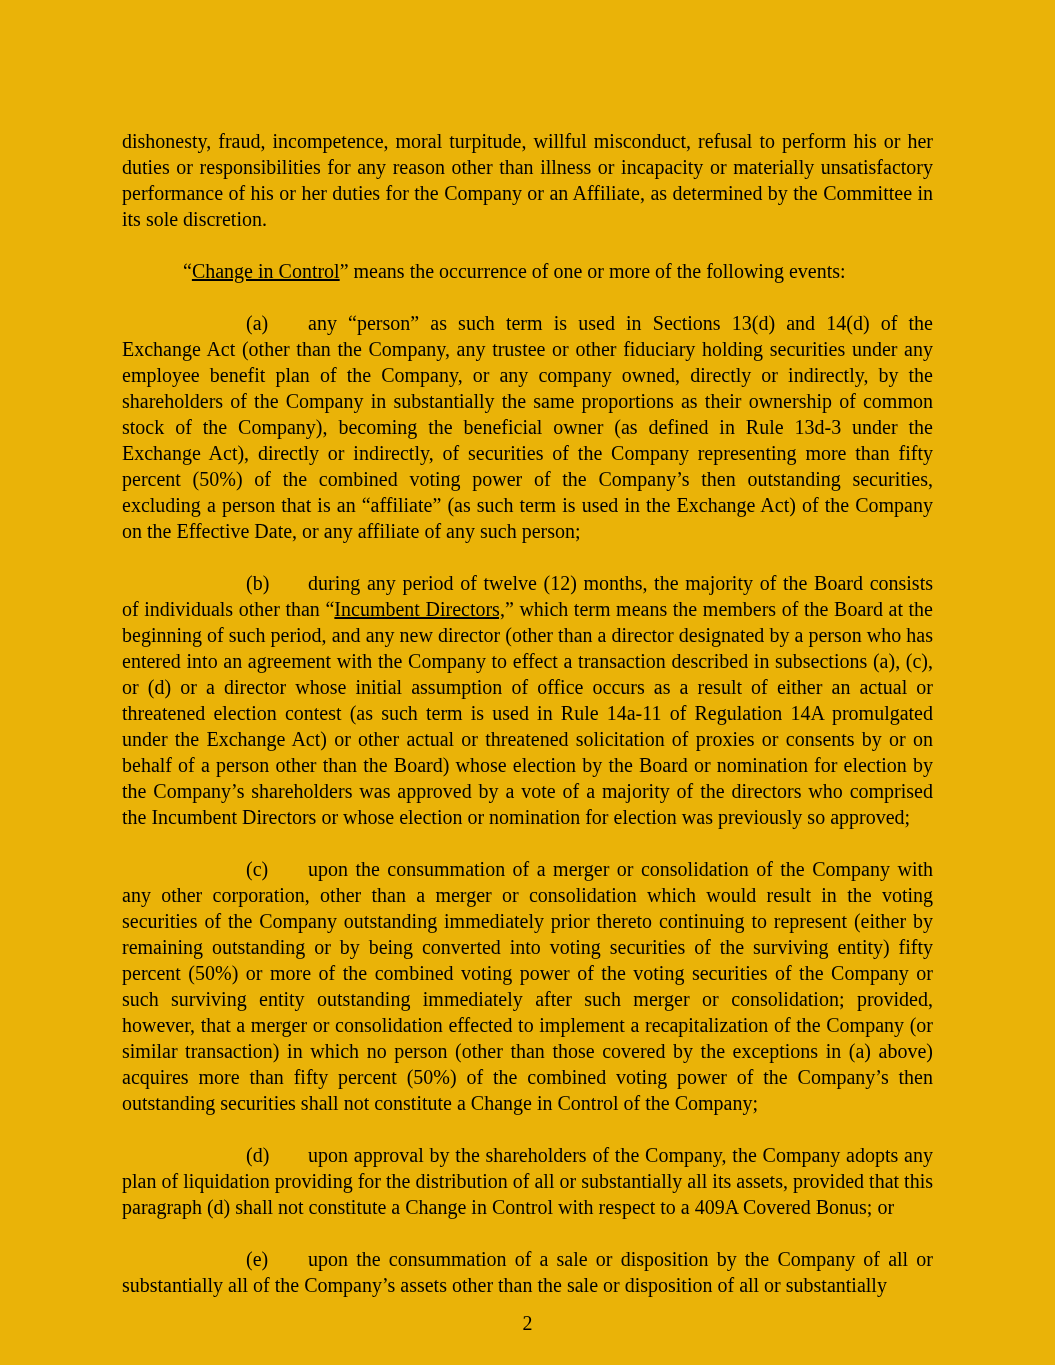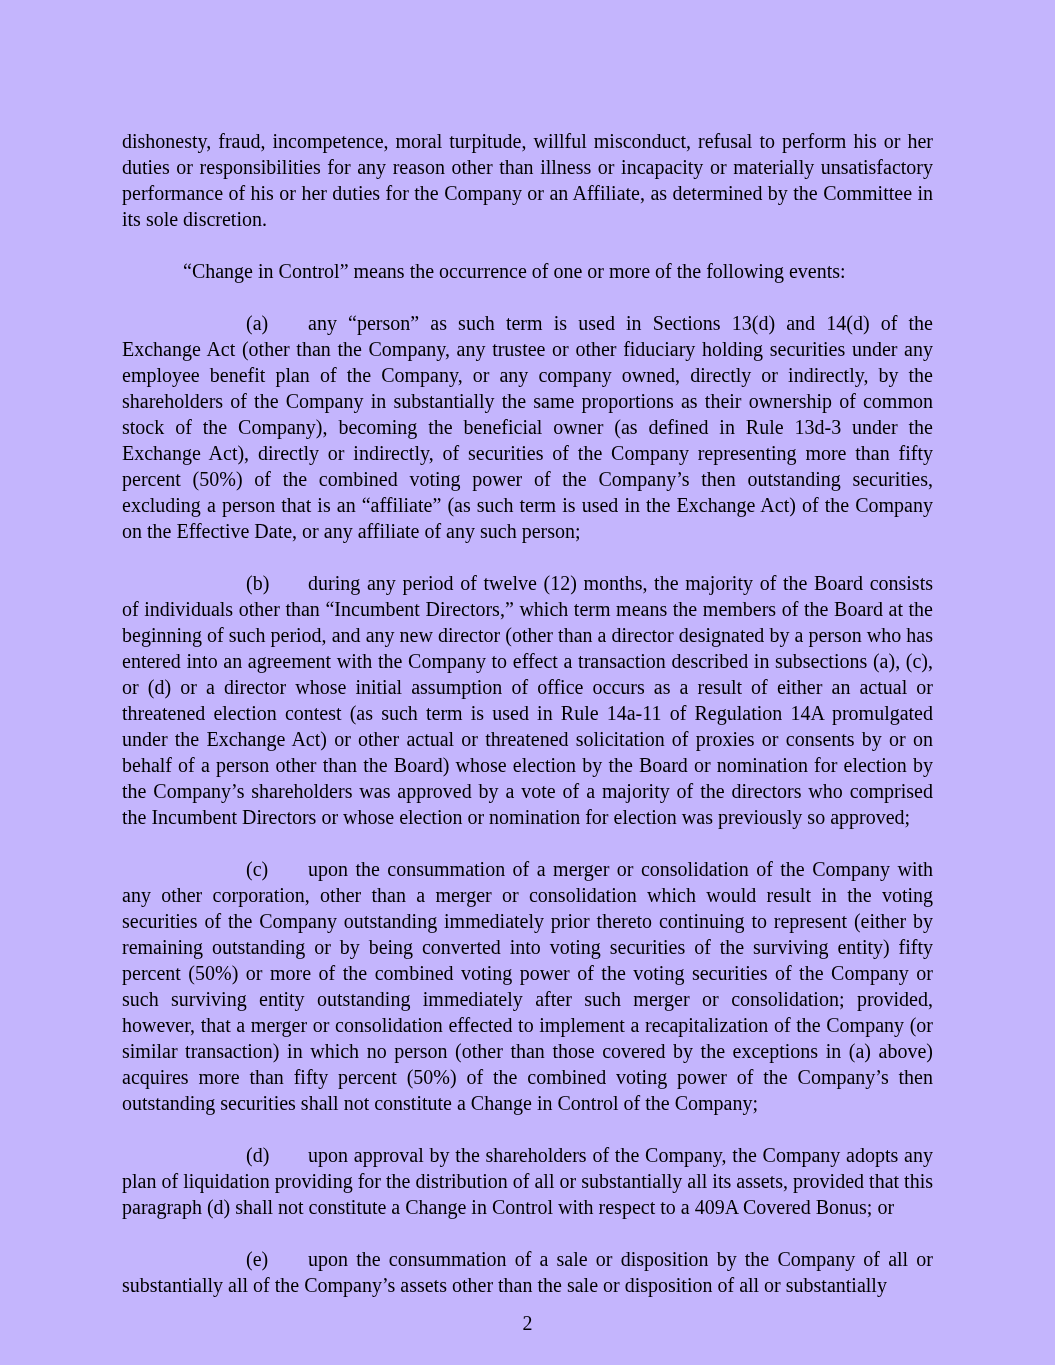--- a/index.html
+++ b/index.html
@@ -4,21 +4,21 @@
 <style>
   html, body {
     margin: 0;
     padding: 0;
     background: #ffffff;
   }
   .page {
     position: relative;
     width: 1055px;
     height: 1365px;
-    background: #c4b5fd;
+    background: #eab308;
     color: #000000;
     font-family: "Liberation Serif", "DejaVu Serif", serif;
     font-size: 20px;
     line-height: 26px;
     overflow: hidden;
     box-sizing: border-box;
     padding: 128px 122px 0 122px;
   }
   .para {
     margin: 0 0 26px 0;
@@ -30,20 +30,21 @@
   }
   .para-item {
     text-indent: 124px;
   }
   .item-label {
     display: inline-block;
     width: 62px;
     text-indent: 0;
   }
   .underline {
+    text-decoration: underline;
   }
   .page-footer {
     margin-top: 8px;
     text-align: center;
   }
 </style>
 </head>
 <body>
 
 <div class="page">

